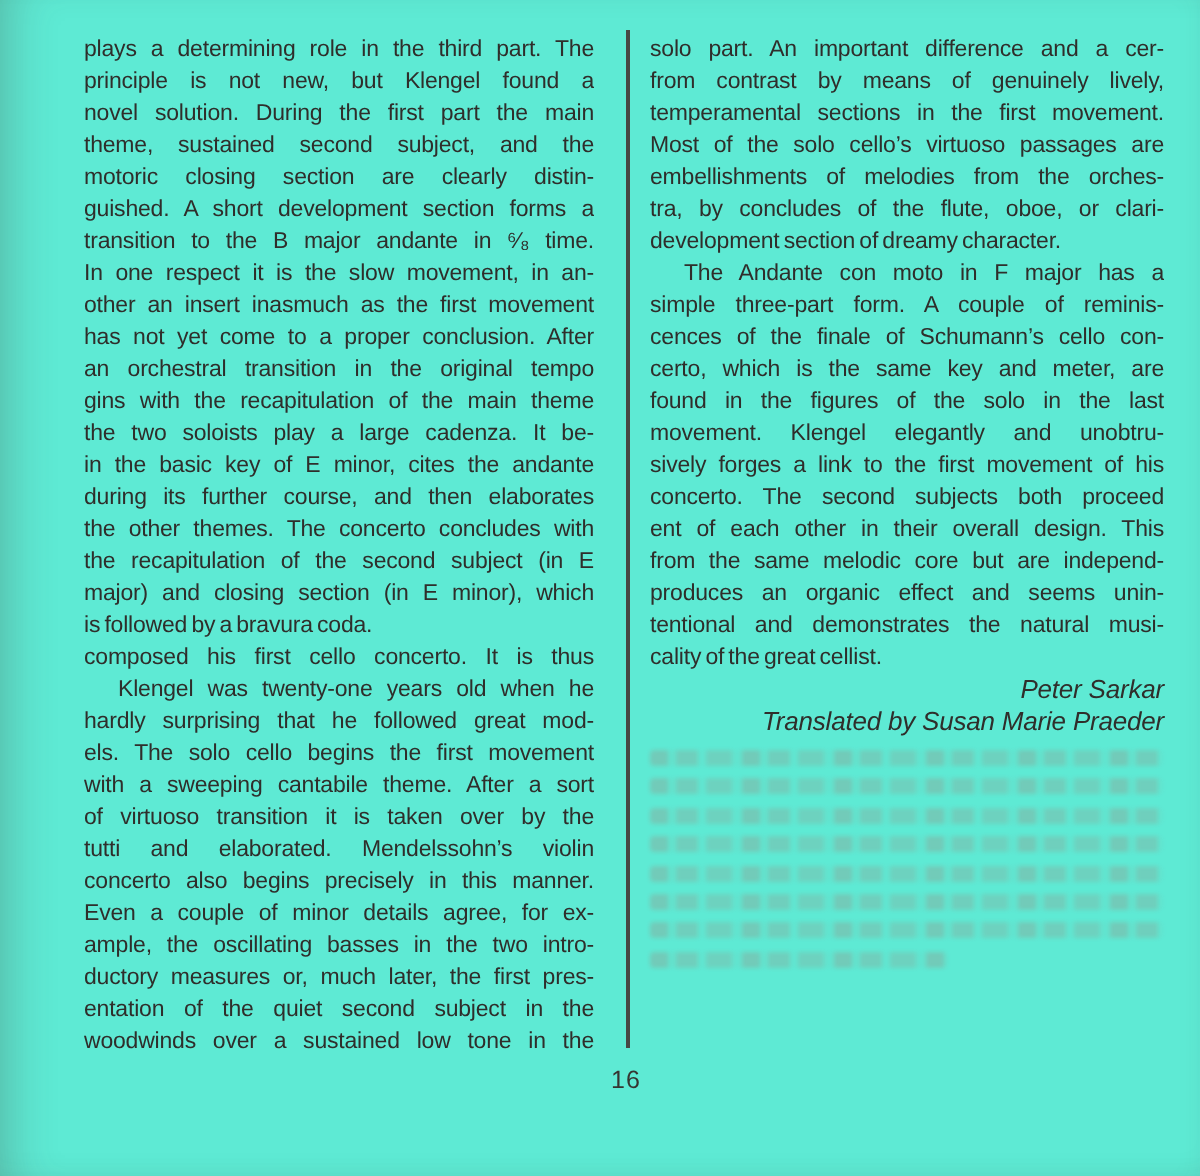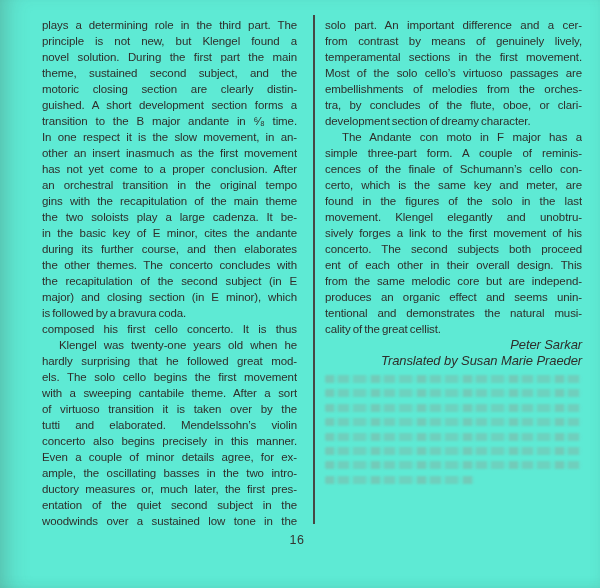--- a/index.html
+++ b/index.html
@@ -24,21 +24,21 @@
   .ln.indent{text-indent:17px;}
   .credit{
     font-style:italic; text-align:right; text-align-last:right;
     font-size:13px; line-height:16px; height:16px; letter-spacing:-0.1px;
   }
   .divider{
     position:absolute; left:313px; top:15px; width:2px; height:509px;
     background:#474744;
   }
   .page-num{
-    position:absolute; top:533px; left:10px; width:574px;
+    position:absolute; top:533px; left:26px; width:574px;
     text-align:center; font-size:12.5px; letter-spacing:0.5px; color:#363531;
   }
   .bleed{margin-top:6px;}
   .bleed .bl{
     height:8px; margin-bottom:6.4px; border-radius:2px;
     filter:blur(1px); opacity:0.85;
     background:repeating-linear-gradient(90deg,
       rgba(151,148,137,0.42) 0 9px,  rgba(151,148,137,0.10) 9px 13px,
       rgba(151,148,137,0.36) 13px 24px, rgba(151,148,137,0.05) 24px 28px,
       rgba(151,148,137,0.32) 28px 41px, rgba(151,148,137,0.08) 41px 46px);

